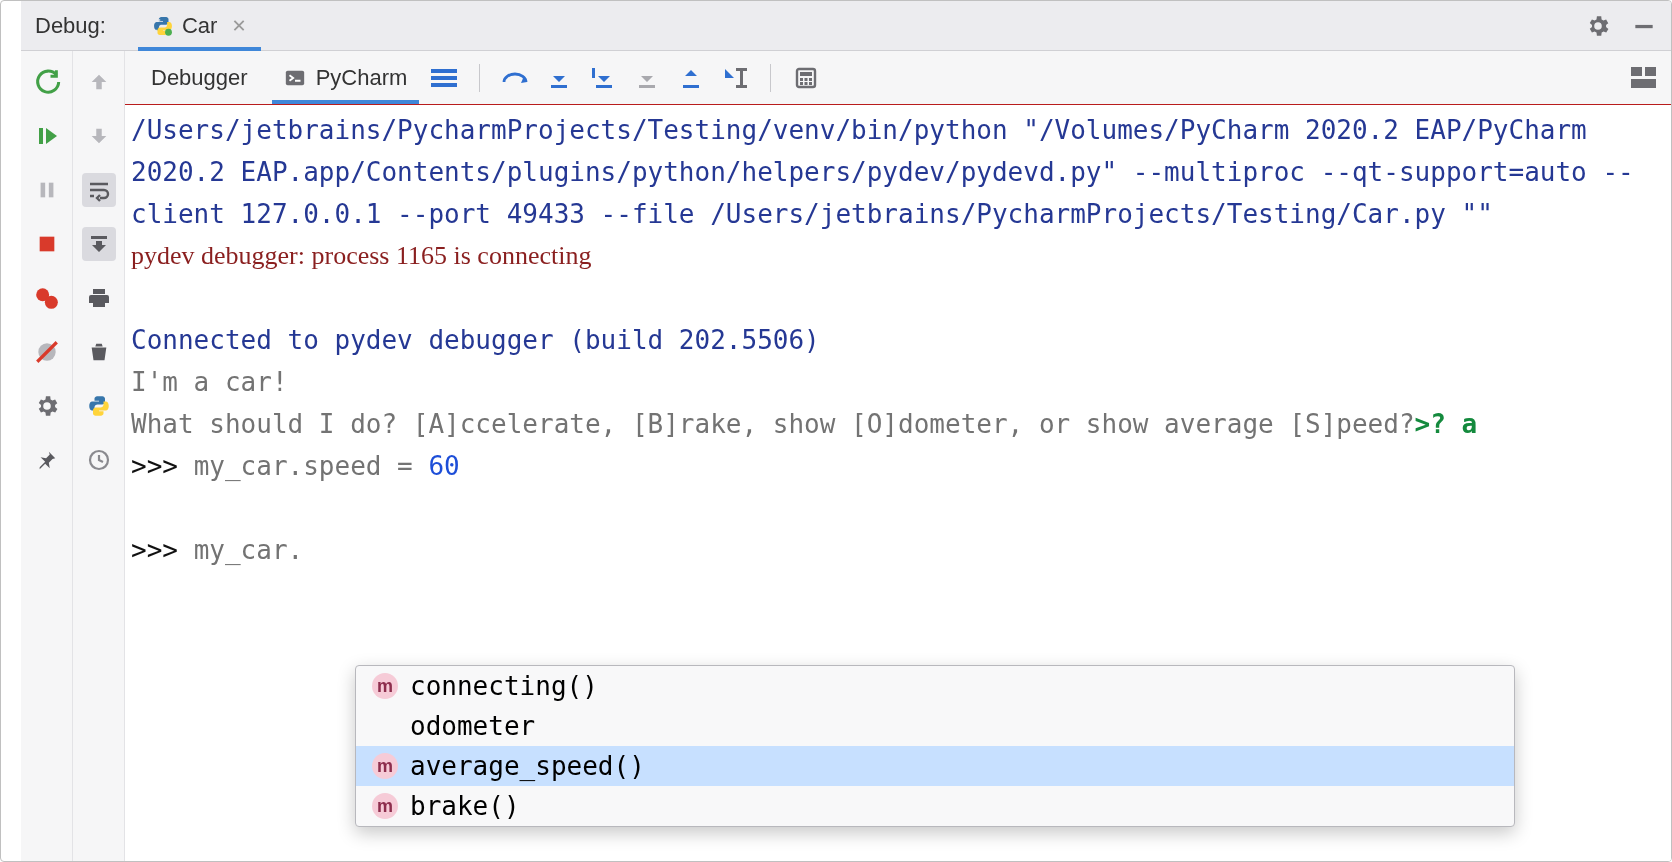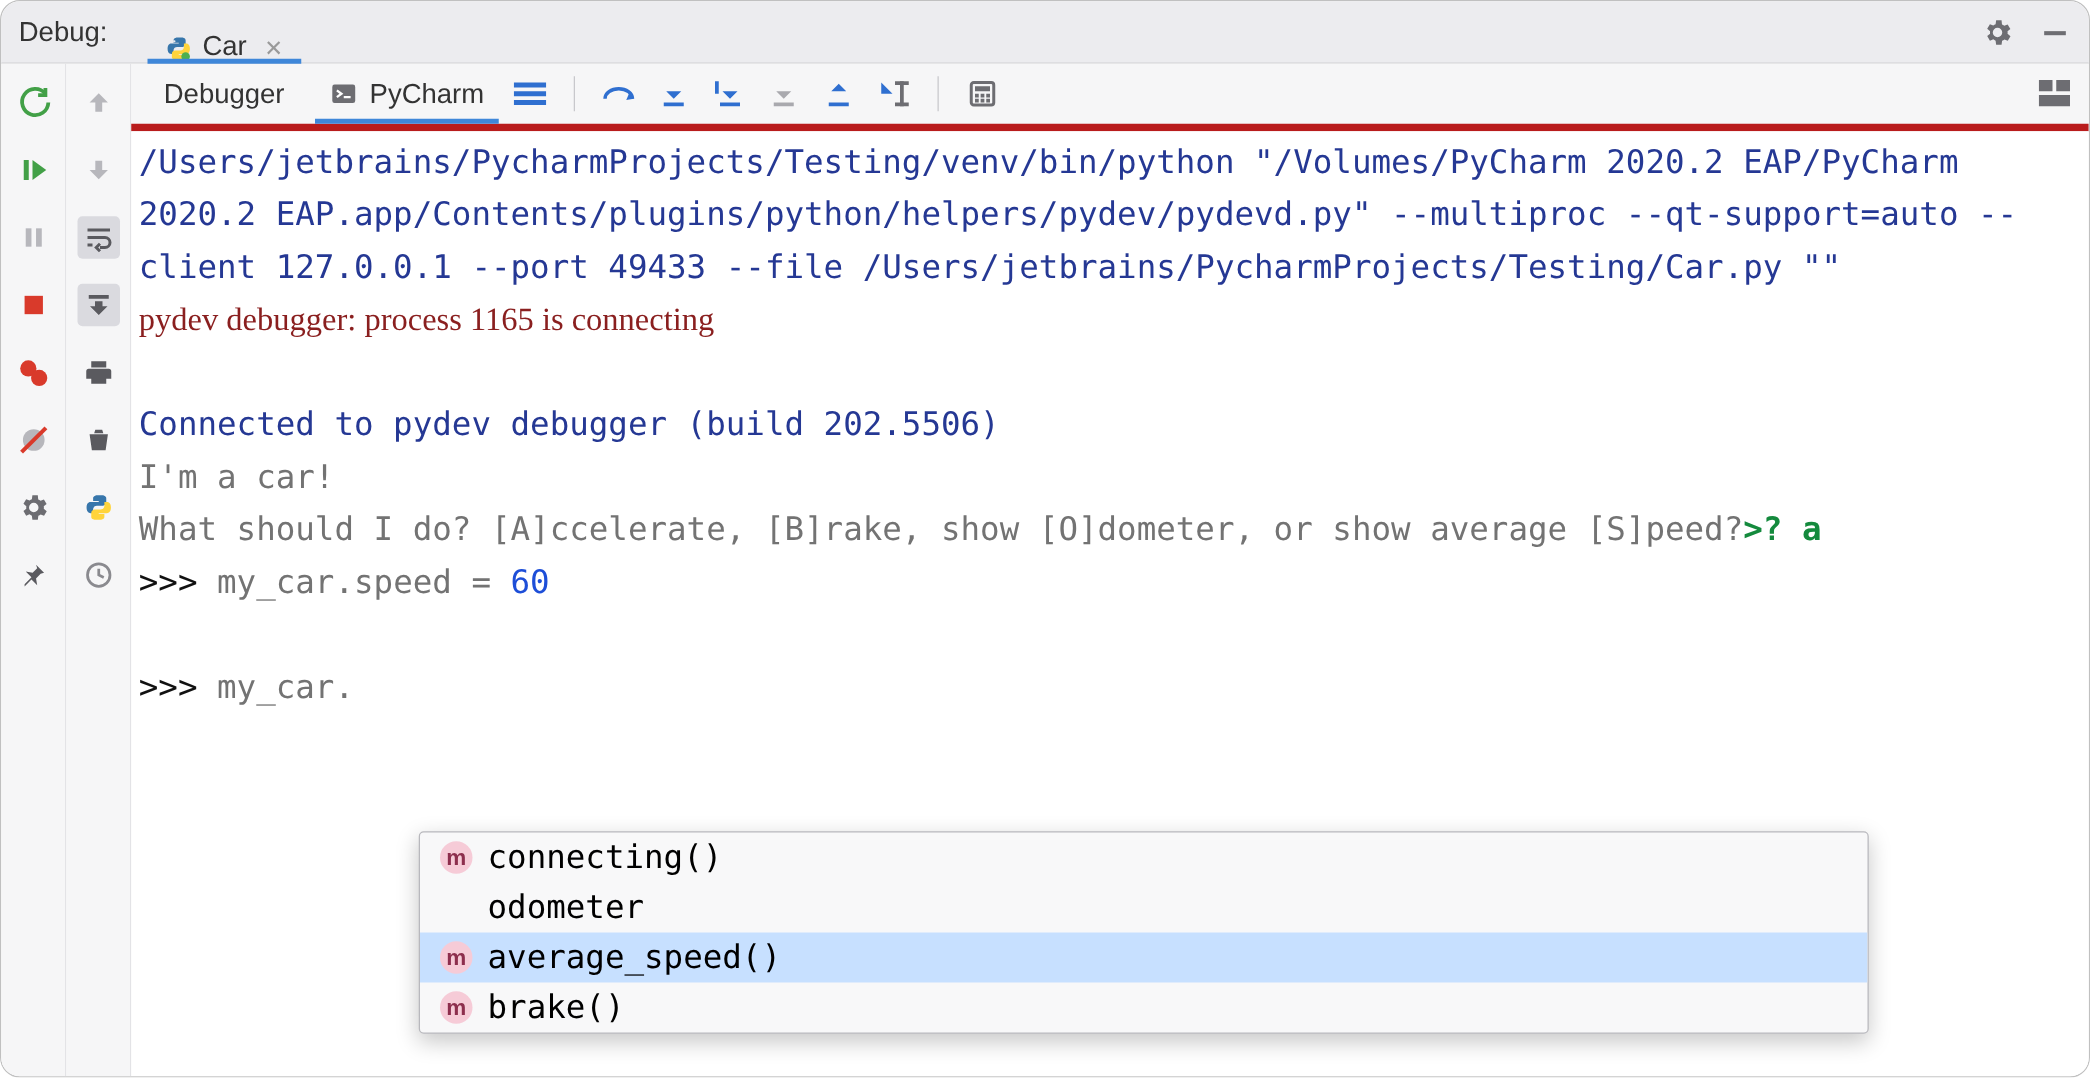--- a/index.html
+++ b/index.html
@@ -1,40 +1,40 @@
 <!DOCTYPE html>
 <html><head>
 <meta charset="utf-8">
 <style>
   * { box-sizing: border-box; margin: 0; padding: 0; }
   html, body { width: 1672px; height: 862px; overflow: hidden; font-family: -apple-system, "Segoe UI", sans-serif; background: #fff; }
-  .window { width: 1672px; height: 862px; display: flex; flex-direction: column; border: 1px solid #c0c0c0; border-radius: 16px; overflow: hidden; }
+  .window { width: 1672px; height: 862px; display: flex; flex-direction: column; border: 1px solid #c0c0c0; border-radius: 4px; overflow: hidden; padding-left: 20px; }
 
   
   .titlebar { height: 50px; display: flex; align-items: center; background: #ececef; border-bottom: 1px solid #d0d0d4; padding: 0 14px; gap: 18px; }
   .titlebar .title { font-size: 22px; color: #333; }
   .titlebar .tabs { display: flex; align-items: stretch; height: 100%; margin-left: 14px; }
-  .tab { display: flex; align-items: flex-end; gap: 8px; padding: 0 14px; font-size: 22px; color: #333; position: relative; cursor: default; }
+  .tab { display: flex; align-items: center; gap: 8px; padding: 0 14px; font-size: 22px; color: #333; position: relative; cursor: default; }
   .tab.active::after { content: ""; position: absolute; left: 0; right: 0; bottom: -1px; height: 4px; background: #3f87d9; }
   .tab .close { color: #9a9a9a; font-size: 18px; margin-left: 6px; }
   .titlebar .right { margin-left: auto; display: flex; align-items: center; gap: 20px; }
   .titlebar .right svg, .titlebar .right .dash { color: #6a6a6a; }
 
   
   .body { flex: 1; display: flex; flex-direction: row; min-height: 0; background:#f6f6f7; }
   .vstrip { width: 52px; background: #f6f6f7; display: flex; flex-direction: column; align-items: center; padding-top: 14px; gap: 20px; }
   .vstrip.leftmost { border-right: 1px solid #e3e3e6; }
   .vstrip.second { border-right: 1px solid #e3e3e6; }
   .icon-btn { width: 34px; height: 34px; display: flex; align-items: center; justify-content: center; border-radius: 4px; }
   .icon-btn.active-bg { background: #dadadf; }
 
   .rightpane { flex: 1; display: flex; flex-direction: column; min-width: 0; }
 
   
-  .dbgbar { height: 54px; display: flex; align-items: center; background: #f6f6f7; border-bottom: 6px solid #b91c1c; padding: 0 8px; gap: 6px; }
+  .dbgbar { height: 54px; display: flex; align-items: center; background: #f6f6f7; border-bottom: 1px solid #b91c1c; padding: 0 8px; gap: 6px; }
   .dbgbar .seg { display: flex; align-items: center; height: 100%; }
   .dbgbar .tabbtn { display: flex; align-items: center; gap: 10px; padding: 0 18px; height: 100%; font-size: 22px; color: #333; position: relative; }
   .dbgbar .tabbtn.active::after { content: ""; position: absolute; left: 6px; right: 6px; bottom: 0; height: 4px; background: #3f87d9; }
   .dbgbar .divider { width: 1px; height: 28px; background: #c8c8cc; margin: 0 10px; }
   .dbgbar .tool { width: 38px; height: 38px; display: flex; align-items: center; justify-content: center; border-radius: 4px; }
   .dbgbar .spacer { flex: 1; }
 
   
   .console { flex: 1; background: #fff; font-family: "SF Mono","Menlo","Consolas",monospace; font-size: 26px; line-height: 42px; padding: 4px 6px 0 6px; overflow: hidden; position: relative; }
   .c-blue { color: #253894; }

